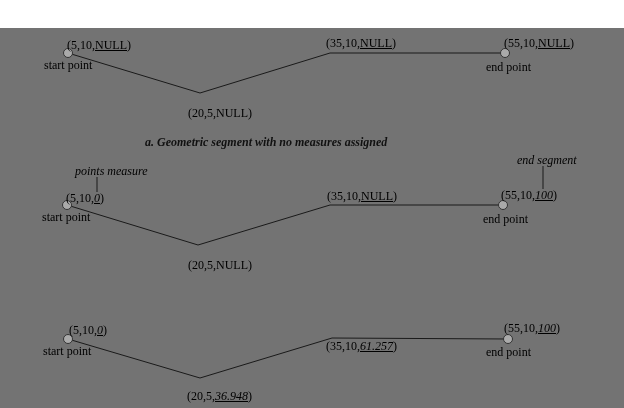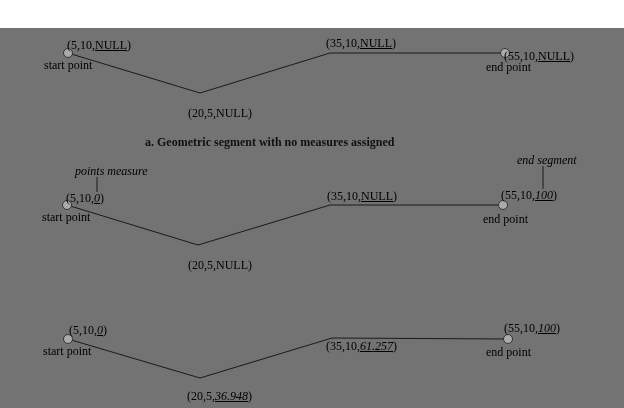--- a/index.html
+++ b/index.html
@@ -22,21 +22,21 @@
   .pt .ui{text-decoration:underline;font-style:italic;}
   .anno{
     position:absolute;
     font-size:12px;line-height:12px;
     white-space:nowrap;
   }
   .anno.it{font-style:italic;}
   .caption{
     position:absolute;
     font-size:12px;line-height:12px;
-    font-weight:bold;
+    font-weight:bold;font-style:italic;
     white-space:nowrap;color:#111;
   }
 </style>
 </head>
 <body>
 
 <div id="figure">
 
   <svg id="wires" width="624" height="408" viewBox="0 0 624 408">
 
@@ -52,21 +52,21 @@
 
     <polyline points="68,311 200,350 332,310 508,311" fill="none" stroke="#1a1a1a" stroke-width="1"></polyline>
     <circle cx="68" cy="311" r="4.5" fill="#aaaaaa" stroke="#333333" stroke-width="1"></circle>
     <circle cx="508" cy="311" r="4.5" fill="#aaaaaa" stroke="#333333" stroke-width="1"></circle>
   </svg>
 
   <div class="pt" style="left:67px;top:11px"><span>(5,10,</span><span class="u">NULL</span><span>)</span></div>
   <div class="anno" style="left:44px;top:31px">start point</div>
   <div class="pt" style="left:188px;top:79px"><span>(20,5,</span><span class="plain">NULL</span><span>)</span></div>
   <div class="pt" style="left:326px;top:9px"><span>(35,10,</span><span class="u">NULL</span><span>)</span></div>
-  <div class="pt" style="left:504px;top:22px"><span>(55,10,</span><span class="u">NULL</span><span>)</span></div>
+  <div class="pt" style="left:504px;top:9px"><span>(55,10,</span><span class="u">NULL</span><span>)</span></div>
   <div class="anno" style="left:486px;top:33px">end point</div>
   <div class="caption" style="left:145px;top:108px">a. Geometric segment with no measures assigned</div>
 
   <div class="anno it" style="left:75px;top:137px">points measure</div>
   <div class="anno it" style="left:517px;top:126px">end segment</div>
   <div class="pt" style="left:66px;top:164px"><span>(5,10,</span><span class="ui">0</span><span>)</span></div>
   <div class="anno" style="left:42px;top:183px">start point</div>
   <div class="pt" style="left:188px;top:231px"><span>(20,5,</span><span class="plain">NULL</span><span>)</span></div>
   <div class="pt" style="left:327px;top:162px"><span>(35,10,</span><span class="u">NULL</span><span>)</span></div>
   <div class="pt" style="left:501px;top:161px"><span>(55,10,</span><span class="ui">100</span><span>)</span></div>

